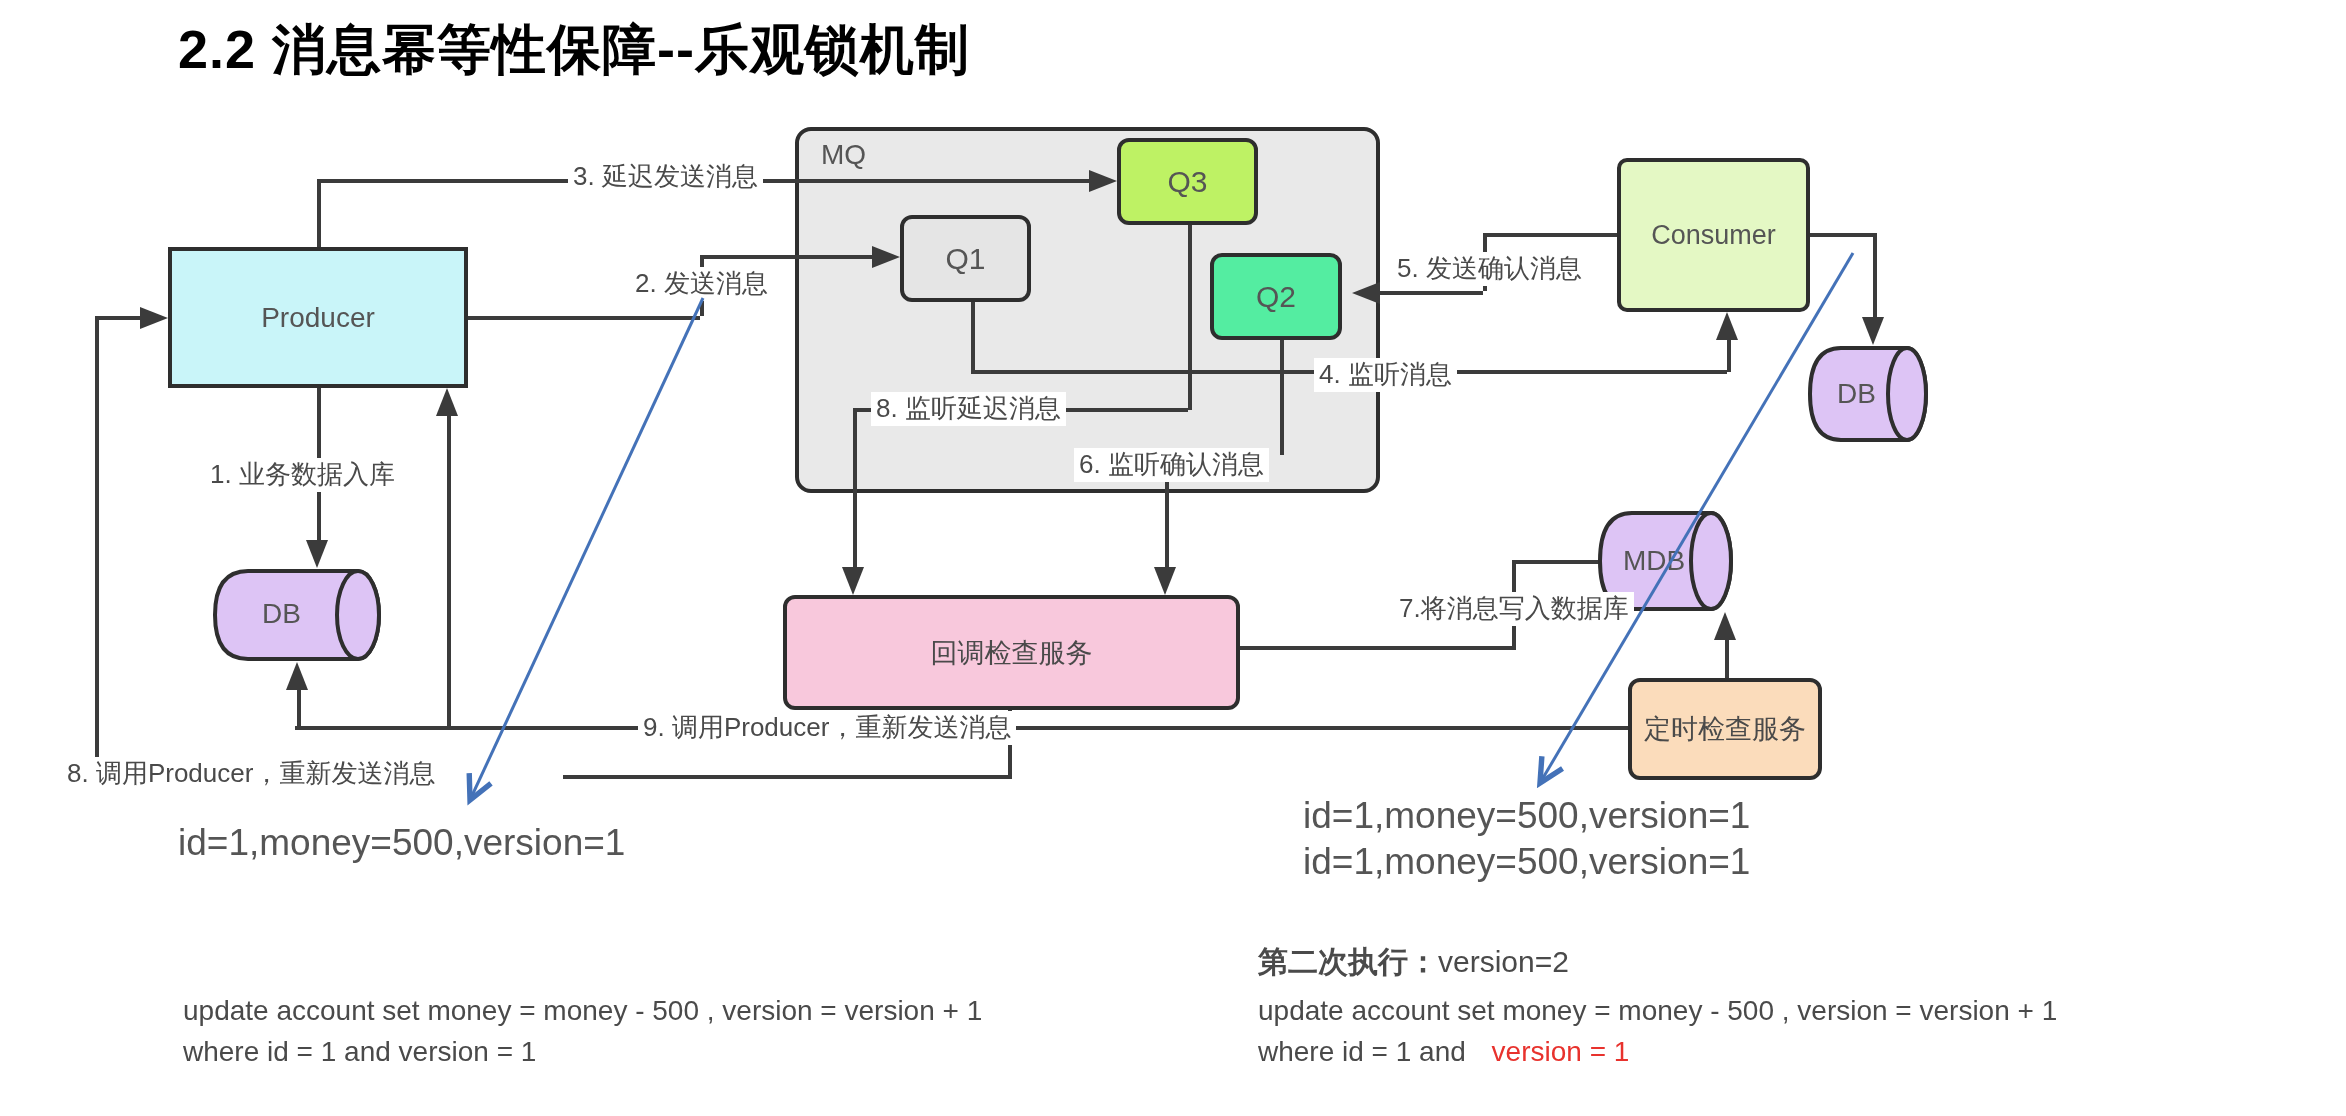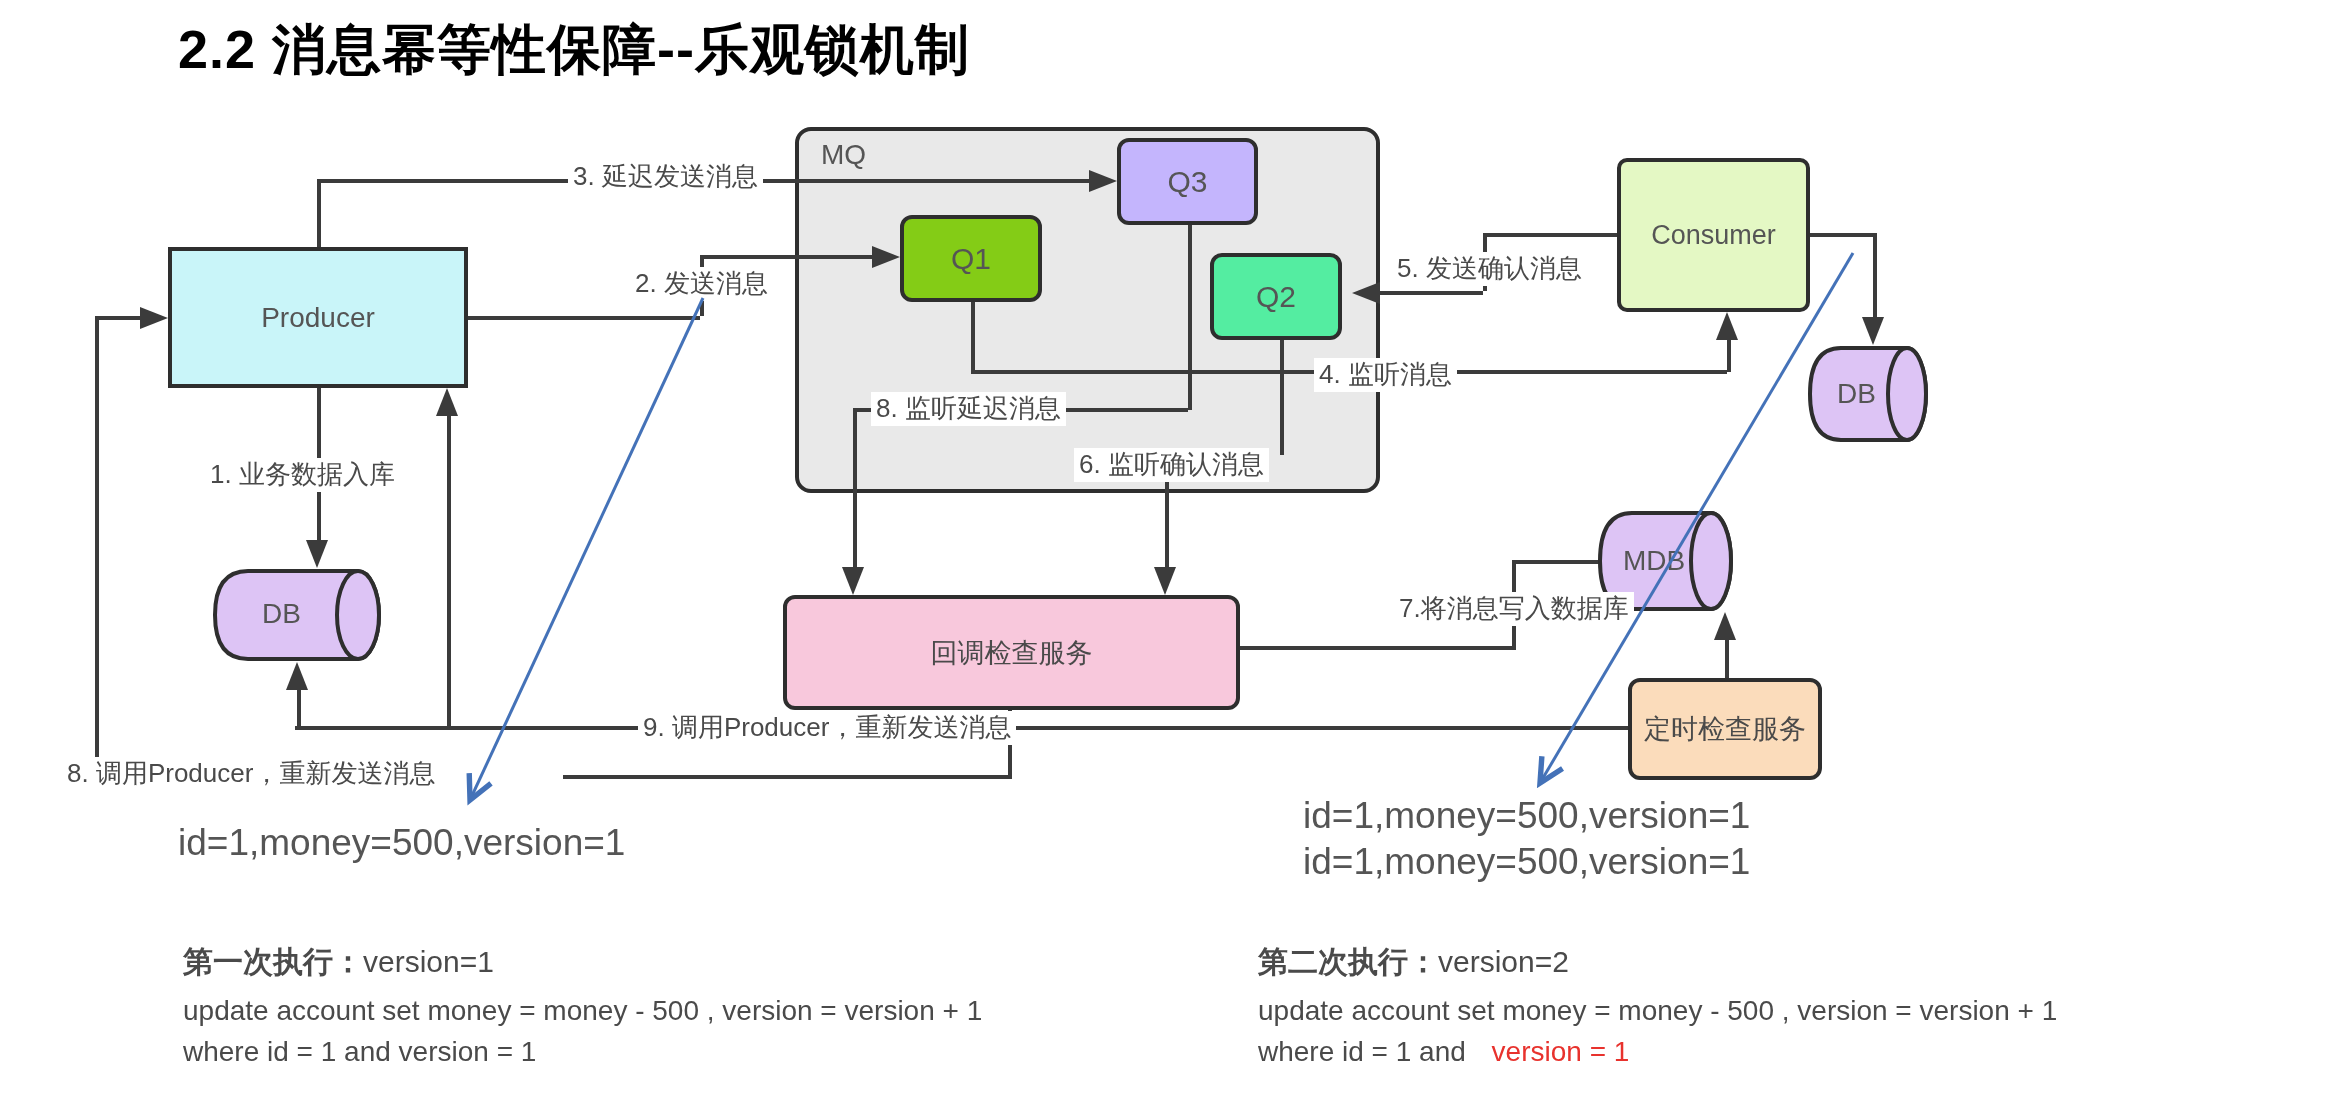--- a/index.html
+++ b/index.html
@@ -94,25 +94,25 @@
   <div class="ah ah-up" style="left:1714px;top:612px;"></div>
   <div class="ah ah-down" style="left:306px;top:540px;"></div>
   <div class="ah ah-down" style="left:1862px;top:317px;"></div>
   <div class="ah ah-down" style="left:842px;top:567px;"></div>
   <div class="ah ah-down" style="left:1154px;top:567px;"></div>
 
   <div class="box" style="left:168px;top:247px;width:300px;height:141px;background:#c9f5f9;">
     <span>Producer</span>
   </div>
 
-  <div class="box" style="left:900px;top:215px;width:142px;height:87px;background:#84cc16;border-radius:12px;font-size:30px;">
+  <div class="box" style="left:900px;top:215px;width:131px;height:87px;background:#e5e5e5;border-radius:12px;font-size:30px;">
     <span>Q1</span>
   </div>
 
-  <div class="box" style="left:1117px;top:138px;width:141px;height:87px;background:#c4b5fd;border-radius:12px;font-size:30px;">
+  <div class="box" style="left:1117px;top:138px;width:141px;height:87px;background:#bef264;border-radius:12px;font-size:30px;">
     <span>Q3</span>
   </div>
 
   <div class="box" style="left:1210px;top:253px;width:132px;height:87px;background:#54eda1;border-radius:12px;font-size:30px;">
     <span>Q2</span>
   </div>
 
   <div class="box" style="left:783px;top:595px;width:457px;height:115px;background:#f8c8dc;border-radius:12px;font-size:27px;color:#4a4a4a;">
     <span>回调检查服务</span>
   </div>
@@ -167,23 +167,20 @@
       </marker>
     </defs>
     <line x1="703" y1="298" x2="470" y2="800" stroke="#4472b8" stroke-width="3" marker-end="url(#bluehead)"></line>
     <line x1="1853" y1="253" x2="1540" y2="783" stroke="#4472b8" stroke-width="3" marker-end="url(#bluehead)"></line>
   </svg>
 
   <div class="note" style="left:178px;top:822px;">id=1,money=500,version=1</div>
   <div class="note" style="left:1303px;top:795px;">id=1,money=500,version=1</div>
   <div class="note" style="left:1303px;top:841px;">id=1,money=500,version=1</div>
 
-  <div class="sql-title" style="left:183px;top:942px;">
-    <span class="cn">第一次执行：</span><span>version=1</span>
-  </div>
   <div class="sql-line" style="left:183px;top:995px;">update account set money = money - 500 , version = version + 1</div>
   <div class="sql-line" style="left:183px;top:1036px;">where id = 1 and version = 1</div>
 
   <div class="sql-title" style="left:1258px;top:942px;">
     <span class="cn">第二次执行：</span><span>version=2</span>
   </div>
   <div class="sql-line" style="left:1258px;top:995px;">update account set money = money - 500 , version = version + 1</div>
   <div class="sql-line" style="left:1258px;top:1036px;">
     <span>where id = 1 and </span><span class="red">version = 1</span>
   </div>

